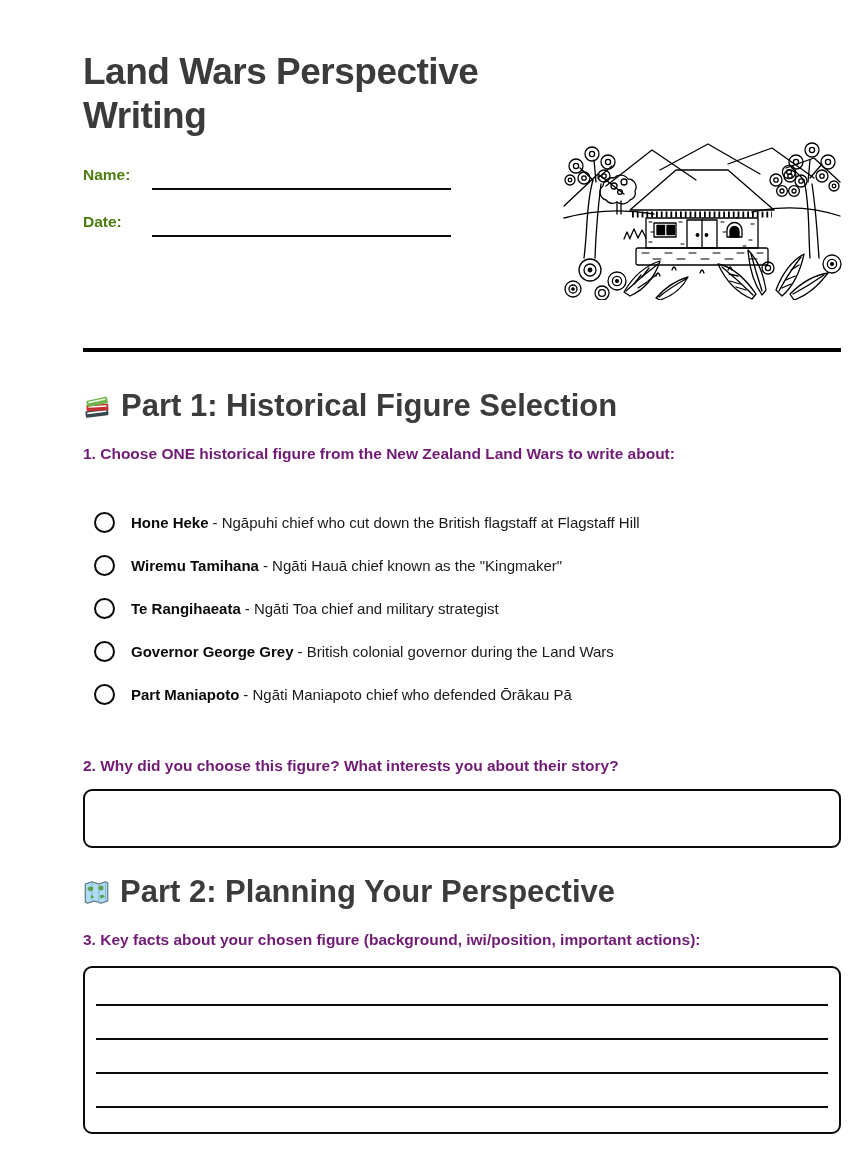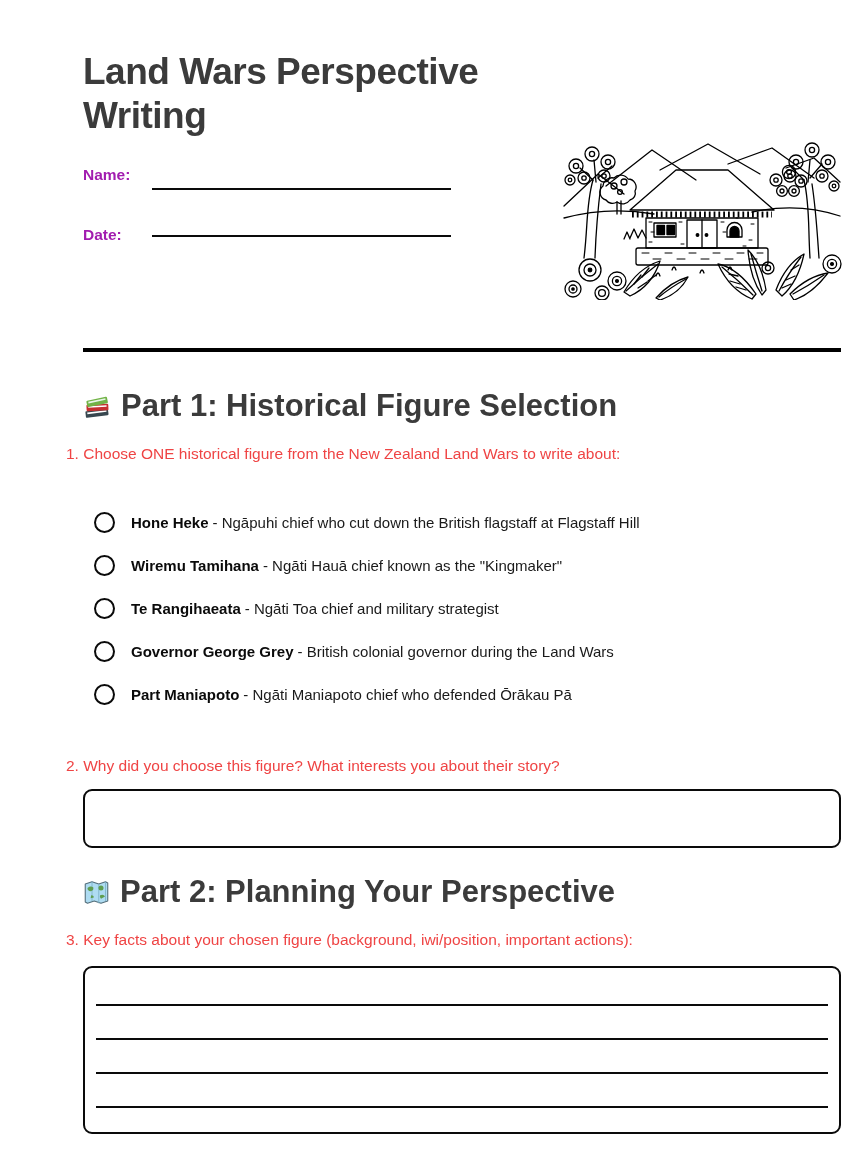--- a/index.html
+++ b/index.html
@@ -4,32 +4,32 @@
 <style>
   * { margin:0; padding:0; box-sizing:border-box; }
   html,body { background:#fff; }
   body { font-family:"Liberation Sans", sans-serif; color:#111; }
   .page { position:relative; width:860px; height:1161px; background:#fff; overflow:hidden;margin-left:32px; }
 
   .title { position:absolute; left:51px; top:50px; width:470px;
            font-size:37px; line-height:44px; font-weight:bold; color:#3b3b3b;
            letter-spacing:-0.5px; }
 
-  .field-label { position:absolute; left:51px; font-size:15.5px; font-weight:bold; color:#a21caf; }
+  .field-label { position:absolute; left:51px; font-size:15.5px; font-weight:bold; color:#4d7c0f; }
   .field-line  { position:absolute; left:120px; width:299px; height:2px; background:#0a0a0a; }
 
   .illustration { position:absolute; left:528px; top:118px; width:284px; height:182px; }
 
   .divider { position:absolute; left:51px; top:348px; width:758px; height:4px; background:#000; }
 
   .section-heading { position:absolute; left:51px; display:flex; align-items:center; gap:10px;
                      font-size:31px; font-weight:bold; color:#3b3b3b; }
   .section-heading .icon { display:inline-flex; flex:0 0 auto; }
 
-  .q-label { position:absolute; left:34px; font-size:15.5px; font-weight:normal; color:#ef4444; }
+  .q-label { position:absolute; left:51px; font-size:15.5px; font-weight:bold; color:#701a75; }
 
   .options { position:absolute; left:62px; top:511px; }
   .option  { display:flex; align-items:center; height:22px; margin-bottom:21px; cursor:pointer; }
   .radio   { width:21px; height:21px; border:2.6px solid #0a0a0a; border-radius:50%;
              background:#fff; margin-right:16px; flex:0 0 auto; }
   .opt-label { font-size:15px; color:#1a1a1a; white-space:nowrap; }
   .opt-name  { font-weight:bold; color:#0a0a0a; margin-right:4px; }
 
   .answer-box { position:absolute; left:51px; width:758px; background:#fff;
                 border:2.6px solid #0a0a0a; border-radius:9px; }
@@ -40,21 +40,21 @@
 </head>
 <body>
 
 <div class="page">
 
   <h1 class="title">Land Wars Perspective Writing</h1>
 
   <div class="field-label" style="top:166px;">Name:</div>
   <div class="field-line" style="top:188px;"></div>
 
-  <div class="field-label" style="top:226px;">Date:</div>
+  <div class="field-label" style="top:213px;">Date:</div>
   <div class="field-line" style="top:235px;"></div>
 
   <div class="illustration">
     <svg viewBox="0 0 284 182" width="284" height="182">
       <g fill="none" stroke="#000" stroke-width="1.3" stroke-linecap="round" stroke-linejoin="round">
         <path d="M4 88 L38 56 L64 76"></path>
         <path d="M46 68 L92 32 L136 62"></path>
         <path d="M100 52 L148 26 L200 56"></path>
         <path d="M168 46 L212 30 L254 60"></path>
         <path d="M226 50 L254 40 L280 64"></path>

